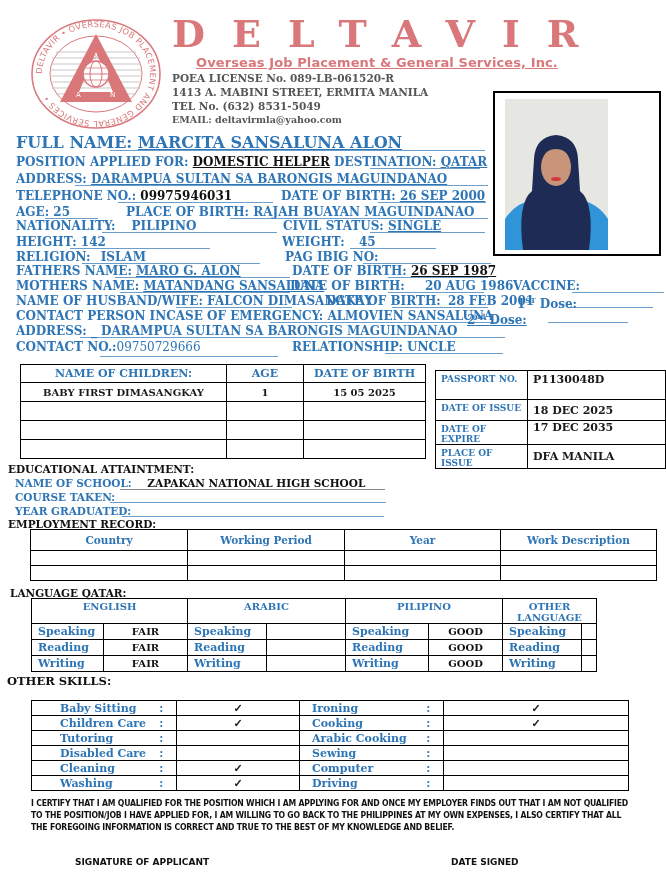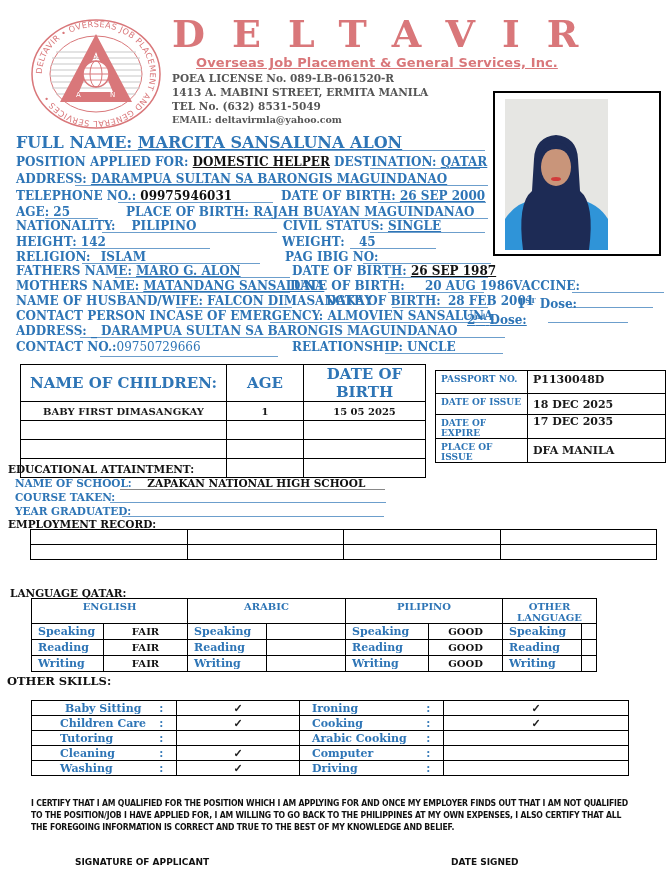--- a/index.html
+++ b/index.html
@@ -23,21 +23,21 @@
   .line { position: absolute; font-size: 12px; font-weight: bold; color: #2e75b6; white-space: nowrap; line-height: 14px; font-family: "DejaVu Serif", serif; }
   .val { text-decoration: underline; }
   .valb { color: #111; text-decoration: underline; }
   .rule { position: absolute; height: 1px; background: #2e75b6; opacity: 0.7; }
   #fullname { font-size: 16px; line-height: 16px; }
 
   
   table { border-collapse: collapse; position: absolute; }
   td, th { border: 1px solid #000; }
   #children { left: 20px; top: 364px; width: 406px; }
-  #children th { color: #2e75b6; font-size: 15px; height: 18px; font-weight: bold; }
+  #children th { color: #2e75b6; font-size: 11px; height: 18px; font-weight: bold; }
   #children td { height: 19px; font-size: 10px; font-weight: bold; text-align: center; }
   #passport { left: 435px; top: 370px; width: 231px; }
   #passport td { font-size: 11px; font-weight: bold; height: 21px; padding-left: 5px; }
   #passport td.lab { color: #2e75b6; font-size: 9px; width: 92px; vertical-align: top; padding-top: 3px; }
 
   .sec { position: absolute; font-size: 10.5px; font-weight: bold; color: #111; }
   .edu { position: absolute; font-size: 10.5px; font-weight: bold; color: #2e75b6; }
 
   #employment { left: 30px; top: 529px; width: 627px; }
   #employment th { color: #2e75b6; font-size: 10.5px; height: 21px; font-weight: bold; }
@@ -284,21 +284,21 @@
   <tr>
     <td></td>
     <td></td>
     <td></td>
   </tr>
 </tbody>
   </table>
 
 <table id="passport">
   <tbody>
-      <tr style="height:23px;">
+      <tr style="height:29px;">
     <td class="lab">PASSPORT NO.</td>
     <td style="vertical-align:top;padding-top:2px;">P1130048D</td>
   </tr>
   <tr>
     <td class="lab">DATE OF ISSUE</td>
     <td>18 DEC 2025</td>
   </tr>
   <tr style="height:22px;">
     <td class="lab">DATE OF EXPIRE</td>
     <td style="vertical-align:top;">17 DEC 2035</td>
@@ -323,20 +323,26 @@
 <div class="rule" style="left:110px; top:502px; width:276px;"></div>
 <div class="edu" style="left:15px; top:505px;">
   <span>YEAR GRADUATED:</span>
   <span></span>
 </div>
 <div class="rule" style="left:122px; top:516px; width:262px;"></div>
 
 <div class="sec" style="left:8px; top:518px;">EMPLOYMENT RECORD:</div>
 <table id="employment">
   <tbody>
+      <tr>
+    <th style="width:157px;">Country</th>
+    <th style="width:157px;">Working Period</th>
+    <th style="width:156px;">Year</th>
+    <th>Work Description</th>
+  </tr>
   <tr>
     <td></td>
     <td></td>
     <td></td>
     <td></td>
   </tr>
   <tr>
     <td></td>
     <td></td>
     <td></td>
@@ -384,40 +390,48 @@
     <td class="sk">Writing</td>
     <td class="lv"></td>
   </tr>
 </tbody>
   </table>
 
 <div class="sec" style="left:7px; top:674px; font-size:11.5px;">OTHER SKILLS:</div>
 <table id="skills">
   <tbody id="skills-body">
       <tr>
-        <td class="sname" style="width:115px;text-align:center;">Baby Sitting</td>
+        <td class="sname" style="width:115px;">Baby Sitting</td>
         <td class="scolon" style="width:30px;">:</td>
         <td class="check" style="width:123px;"><span>✓</span></td>
         <td class="sname2" style="width:114px;">Ironing</td>
         <td class="scolon" style="width:30px;">:</td>
         <td class="check"><span>✓</span></td>
       </tr>
       <tr>
         <td class="sname" style="width:115px;">Children Care</td>
         <td class="scolon" style="width:30px;">:</td>
         <td class="check" style="width:123px;"><span>✓</span></td>
         <td class="sname2" style="width:114px;">Cooking</td>
         <td class="scolon" style="width:30px;">:</td>
         <td class="check"><span>✓</span></td>
       </tr>
       <tr>
         <td class="sname" style="width:115px;">Tutoring</td>
         <td class="scolon" style="width:30px;">:</td>
         <td class="check" style="width:123px;"></td>
         <td class="sname2" style="width:114px;">Arabic Cooking</td>
+        <td class="scolon" style="width:30px;">:</td>
+        <td class="check"></td>
+      </tr>
+      <tr>
+        <td class="sname" style="width:115px;">Disabled Care</td>
+        <td class="scolon" style="width:30px;">:</td>
+        <td class="check" style="width:123px;"></td>
+        <td class="sname2" style="width:114px;">Sewing</td>
         <td class="scolon" style="width:30px;">:</td>
         <td class="check"></td>
       </tr>
       <tr>
         <td class="sname" style="width:115px;">Cleaning</td>
         <td class="scolon" style="width:30px;">:</td>
         <td class="check" style="width:123px;"><span>✓</span></td>
         <td class="sname2" style="width:114px;">Computer</td>
         <td class="scolon" style="width:30px;">:</td>
         <td class="check"></td>

